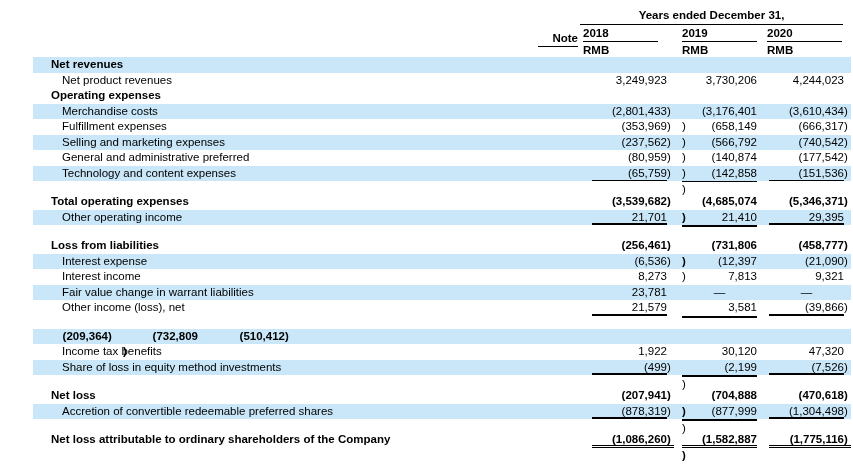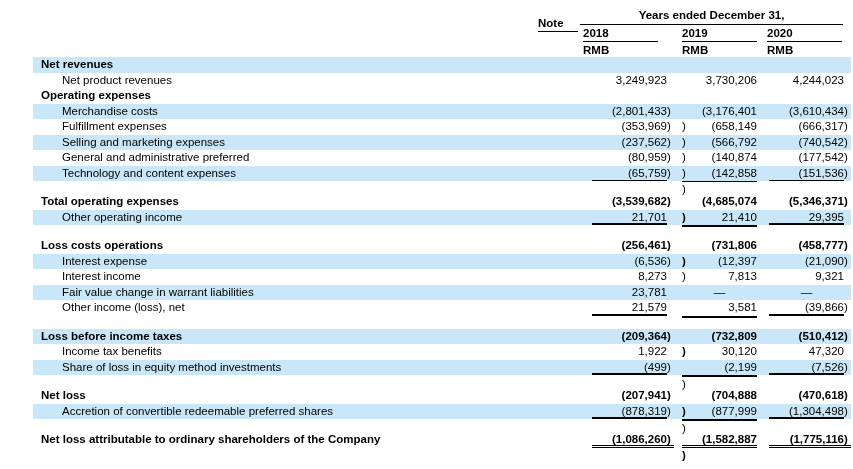--- a/index.html
+++ b/index.html
@@ -14,41 +14,41 @@
     color: #000000;
   }
   
   .hdr { position: absolute; font-weight: bold; white-space: nowrap; }
   .hdr-period {
     left: 580px; top: 6px; width: 263px; height: 18px;
     text-align: center; line-height: 18px;
     border-bottom: 1.5px solid #000;
   }
   .hdr-note {
-    left: 538px; top: 16px; width: 40px; height: 15px;
-    text-align: left; line-height: 15px;
+    left: 538px; top: 31px; width: 40px; height: 15px;
+    text-align: right; line-height: 15px;
     border-bottom: 1.5px solid #000;
   }
   .hdr-year {
     top: 26px; width: 75px; height: 15px;
     text-align: left; line-height: 15px;
     border-bottom: 1.5px solid #000;
   }
   .hdr-rmb {
     top: 43px; width: 75px; height: 14px;
     text-align: left; line-height: 14px;
   }
   .y0 { left: 583px; } .y1 { left: 682px; } .y2 { left: 767px; }
   
   .tbody { position: absolute; top: 57px; left: 33px; width: 818px; }
   .row { display: flex; height: 15.5px; line-height: 15.5px; }
   .row.shaded { background: var(--hl, #c9e7f8); }
   .row.bold { font-weight: bold; }
   .spacer { height: 13px; }
-  .label { flex: 1; padding-left: 8px; white-space: nowrap; overflow: hidden; }
+  .label { flex: 1; padding-left: 18px; white-space: nowrap; overflow: hidden; }
   .label.indent { padding-left: 29px; }
   .cellwrap { display: flex; }
   .cellwrap.c1 { margin-left: 8px; flex-direction: column; }
   .cellwrap.c2 { margin-left: 12px; }
   .num { display: block; width: 75px; text-align: right; white-space: nowrap; }
   .num.dash { text-align: center; }
   .paren { display: block; width: 7px; text-align: left; }
   .num.u-single { border-bottom: 1.2px solid #000; }
   .num.u-heavy  { border-bottom: 2px solid #000; }
   .cellwrap.u-double { border-bottom: 3px double #000; }
@@ -219,21 +219,21 @@
           <span class="num u-heavy">21,410</span>
           <span class="paren"></span>
         </div>
         <div class="cellwrap c2">
           <span class="num u-heavy">29,395</span>
           <span class="paren"></span>
         </div>
       </div>
       <div class="spacer"></div>
       <div class="row bold">
-        <div class="label">Loss costs operations</div>
+        <div class="label">Loss from liabilities</div>
         <div class="cellwrap c0">
           <span class="num">(256,461</span>
           <span class="paren">)</span>
         </div>
         <div class="cellwrap c1">
           <span class="num">(731,806</span>
           <span class="paren">)</span>
         </div>
         <div class="cellwrap c2">
           <span class="num">(458,777</span>
@@ -295,21 +295,20 @@
           <span class="num u-heavy">3,581</span>
           <span class="paren"></span>
         </div>
         <div class="cellwrap c2">
           <span class="num u-heavy">(39,866</span>
           <span class="paren">)</span>
         </div>
       </div>
       <div class="spacer"></div>
       <div class="row shaded bold">
-        <div class="label">Loss before income taxes</div>
         <div class="cellwrap c0">
           <span class="num">(209,364</span>
           <span class="paren">)</span>
         </div>
         <div class="cellwrap c1">
           <span class="num">(732,809</span>
           <span class="paren">)</span>
         </div>
         <div class="cellwrap c2">
           <span class="num">(510,412</span>

